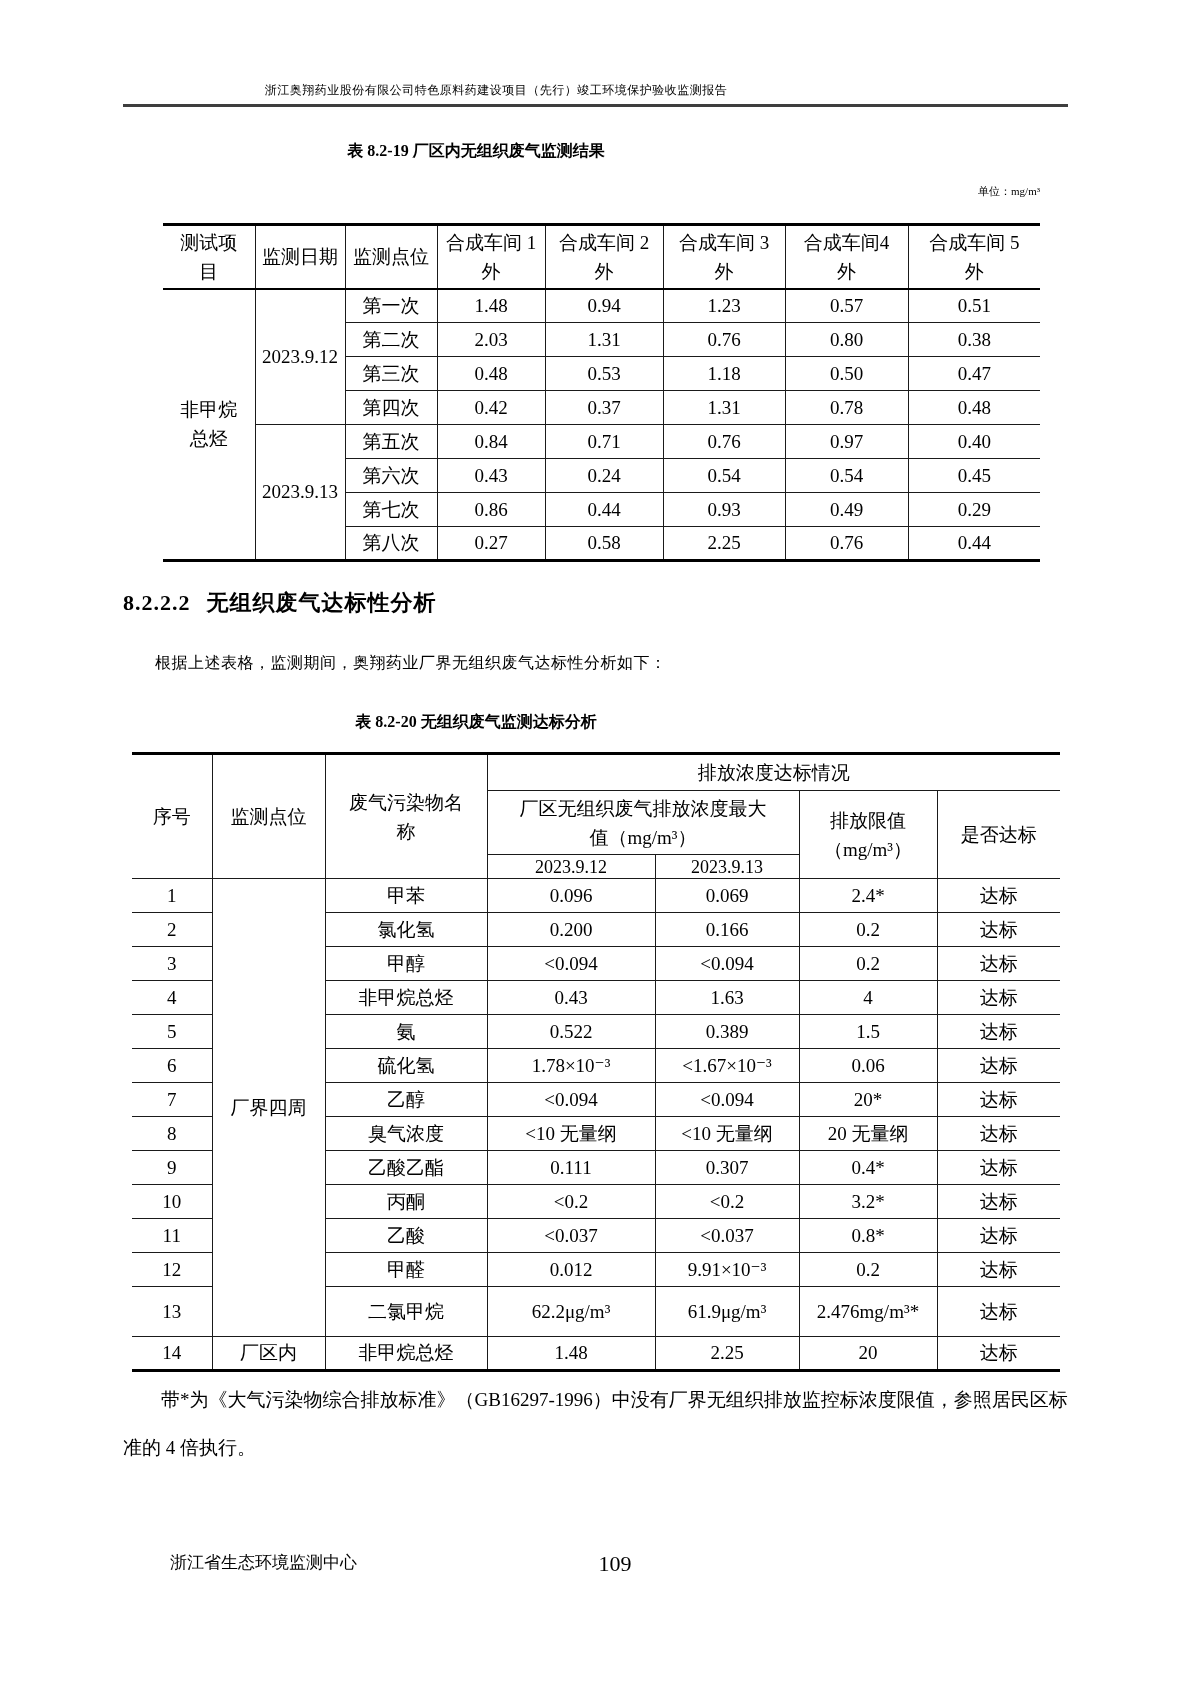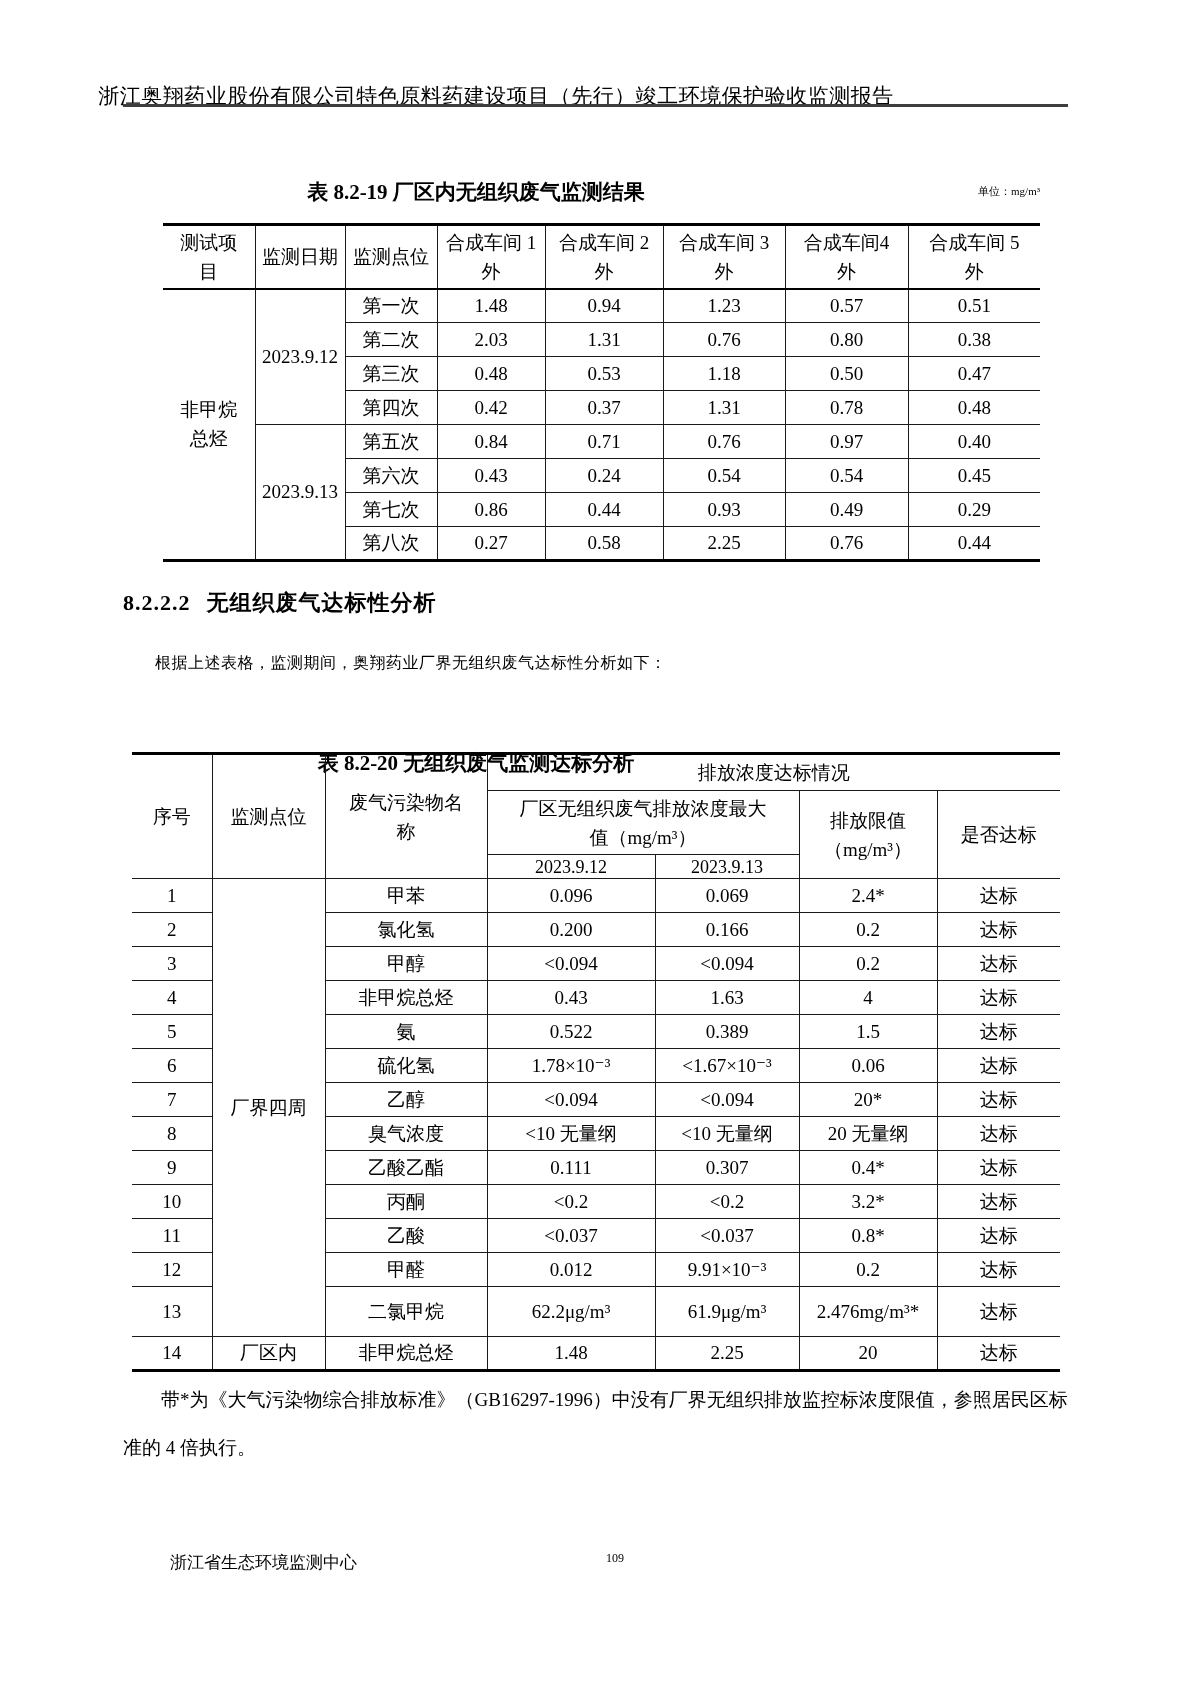--- a/index.html
+++ b/index.html
@@ -1,23 +1,23 @@
 <!DOCTYPE html>
 <html><head>
 <meta charset="utf-8">
 <style>
   html,body{margin:0;padding:0;background:#ffffff;}
   body{width:1190px;height:1683px;position:relative;overflow:hidden;
        font-family:"Liberation Serif","DejaVu Serif",serif;color:#000;}
   .abs{position:absolute;}
   
-  .doc-header{top:82px;left:0;width:992px;text-align:center;font-size:21px;letter-spacing:.5px;}
+  .doc-header{top:82px;left:0;width:992px;text-align:center;font-size:12px;letter-spacing:.5px;}
   .header-rule{top:104px;left:123px;width:945px;border-top:3px solid #3e3e3e;height:0;}
   
-  .tbl-title{left:0;width:952px;text-align:center;font-weight:bold;font-size:21px;margin-top:37px;}
+  .tbl-title{left:0;width:952px;text-align:center;font-weight:bold;font-size:16px;}
   .t1-title{top:141px;}
   .t2-title{top:712px;}
   .unit-label{top:184px;left:123px;width:917px;text-align:right;font-size:11px;}
   
   table{border-collapse:collapse;table-layout:fixed;text-align:center;font-size:19px;
         border-left:hidden;border-right:hidden;border-top:3px solid #000;border-bottom:3px solid #000;}
   th,td{border:1px solid #1a1a1a;padding:0 2px;vertical-align:middle;font-weight:normal;overflow:hidden;}
   .wrap{white-space:pre-line;line-height:29px;}
   
   .table1{top:223px;left:163px;width:877px;}
@@ -33,21 +33,21 @@
   .table2{top:752px;left:132px;width:928px;}
   .table2 tr{height:34px;}
   .table2 tr.hA{height:37px;}
   .table2 tr.hB{height:64px;}
   .table2 tr.hC{height:24px;}
   .table2 tr.hC th{font-size:18px;line-height:20px;}
   .table2 tr.tall{height:50px;}
   
   .footnote{top:1376px;left:123px;width:946px;font-size:19px;line-height:48px;text-indent:2em;}
   .footer-org{top:1551px;left:170px;font-size:17px;}
-  .footer-page{top:1551px;left:0;width:1190px;text-align:center;font-size:12px;text-indent:40px;}
+  .footer-page{top:1551px;left:0;width:1190px;text-align:center;font-size:22px;text-indent:40px;}
 </style>
 </head>
 <body>
 
 <div class="abs doc-header">浙江奥翔药业股份有限公司特色原料药建设项目（先行）竣工环境保护验收监测报告</div>
 <div class="abs header-rule"></div>
 
 <div class="abs tbl-title t1-title">表 8.2-19 厂区内无组织废气监测结果</div>
 <div class="abs unit-label">单位：mg/m³</div>
 

